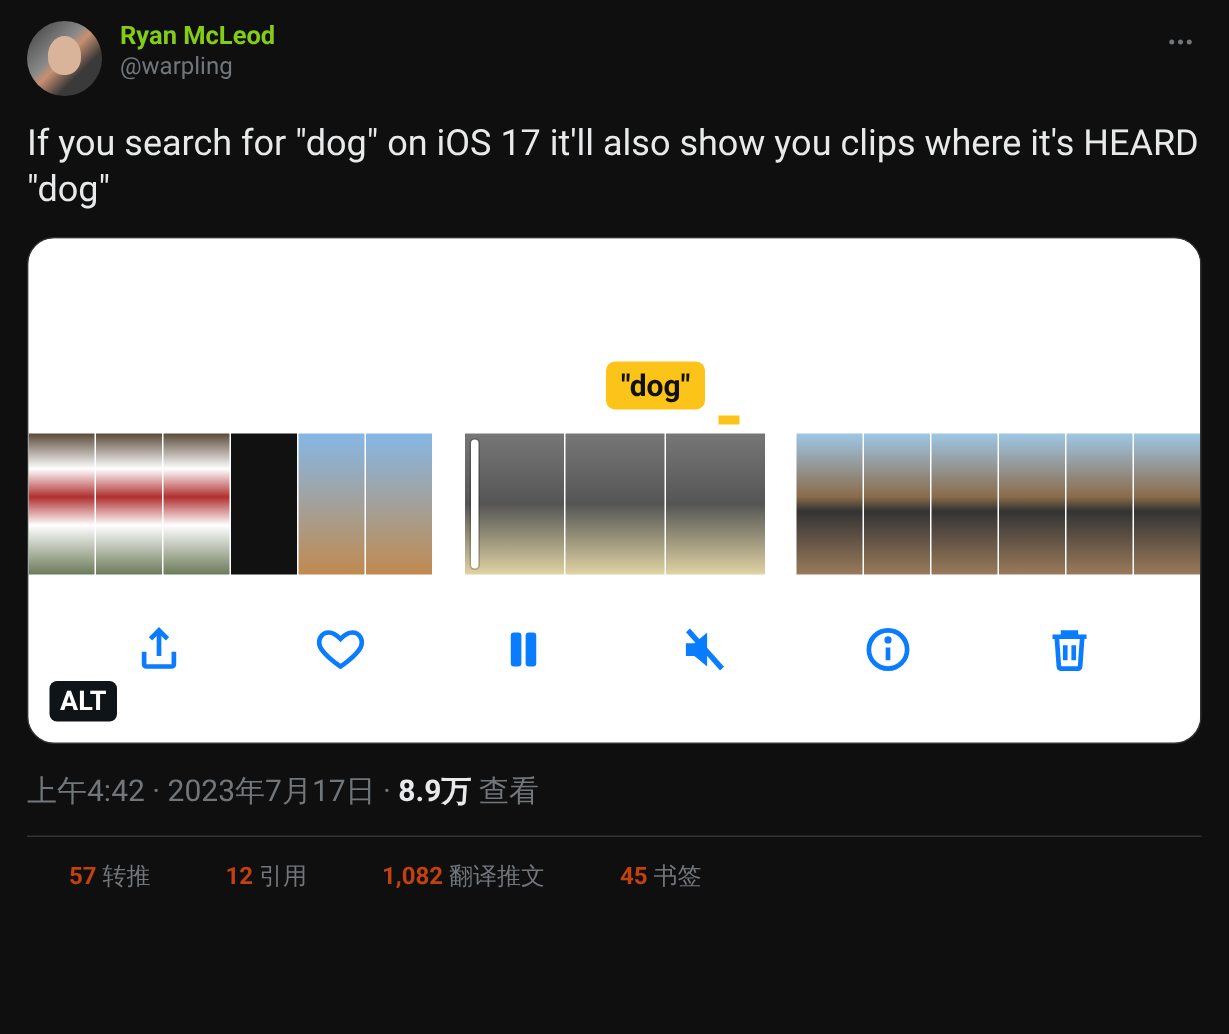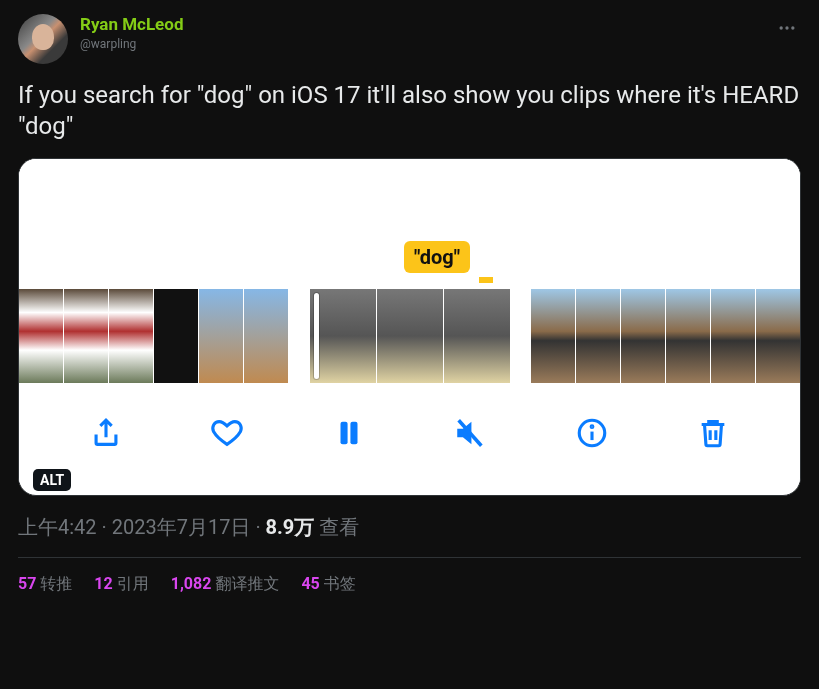--- a/index.html
+++ b/index.html
@@ -37,21 +37,21 @@
     border-radius:50% 50% 45% 45%;
   }
   .names { flex: 1; }
   .display-name {
     font-weight: 700;
     font-size: 17px;
     line-height: 20px;
     color: #84cc16;
   }
   .handle {
-    font-size: 12px;
+    font-size: 16px;
     color: #71767b;
     line-height: 20px;
   }
   .more {
     color: #71767b;
     padding: 4px;
     cursor: pointer;
   }
   .more svg { width: 20px; height: 20px; fill: #71767b; }
   .body-text {
@@ -131,43 +131,43 @@
     padding: 0 26px;
     background:#fff;
   }
   .tbtn { color:#0a7cff; cursor:pointer; display:flex; align-items:center; justify-content:center; }
   .tbtn svg { width: 34px; height: 34px; stroke:#0a7cff; fill:none; stroke-width:2.2; }
   .tbtn.pause svg rect{ fill:#0a7cff; stroke:none; }
   .tbtn.mute svg { fill:#0a7cff; stroke:#0a7cff; stroke-width:0; }
   .alt-badge {
     position: absolute;
     left: 14px;
-    bottom: 4px;
+    bottom: 14px;
     background: #0f1419;
     color: #fff;
     font-weight: 700;
-    font-size: 14px;
+    font-size: 18px;
     padding: 3px 7px;
     border-radius: 5px;
   }
   .meta {
     margin-top: 18px;
     font-size: 20px;
     color: #71767b;
   }
   .meta .bold { color:#e7e9ea; font-weight:700; }
   .divider { border-top:1px solid #2f3336; margin-top:16px; }
   .stats {
     display:flex;
     gap: 22px;
     font-size:16px;
     color:#71767b;
     padding: 16px 0;
   }
-  .stats .num { color:#d946ef; font-weight:700; margin-right:4px; }
+  .stats .num { color:#c2410c; font-weight:700; margin-right:4px;margin-left:28px; }
 </style>
 </head>
 <body>
 
 <div class="tweet">
 
   <div class="header">
     <div class="avatar"></div>
     <div class="names">
       <div class="display-name">Ryan McLeod</div>

